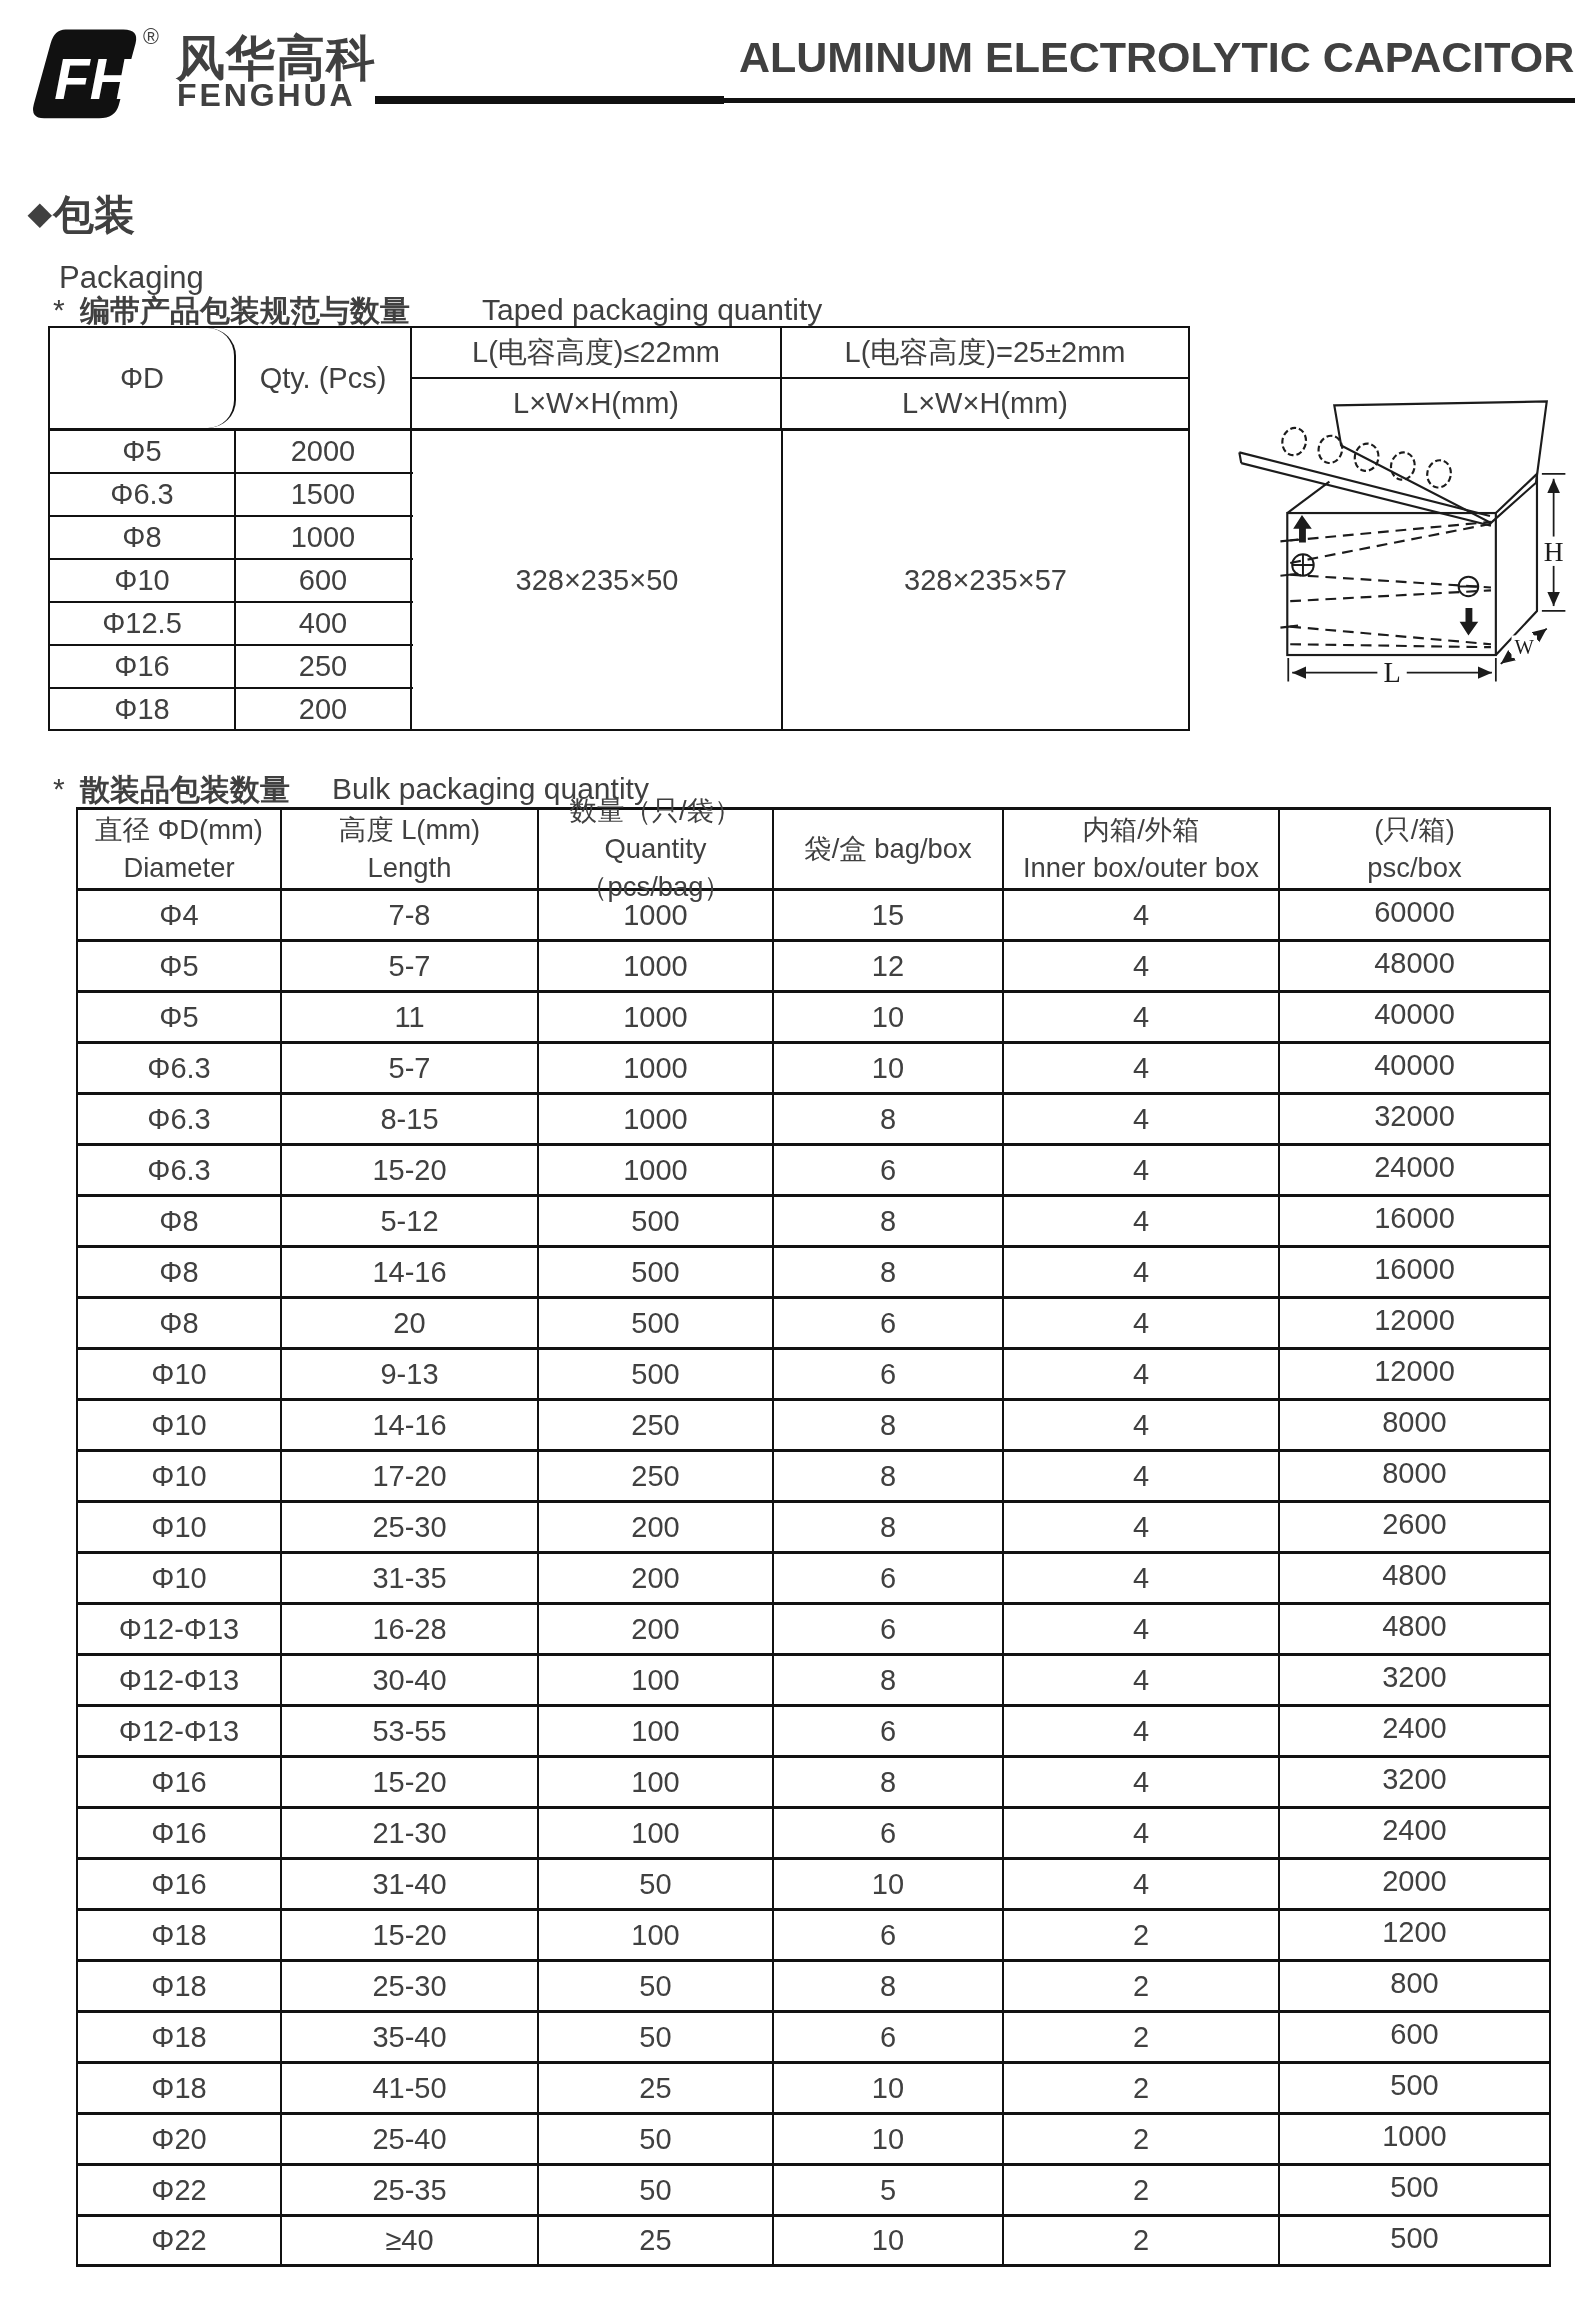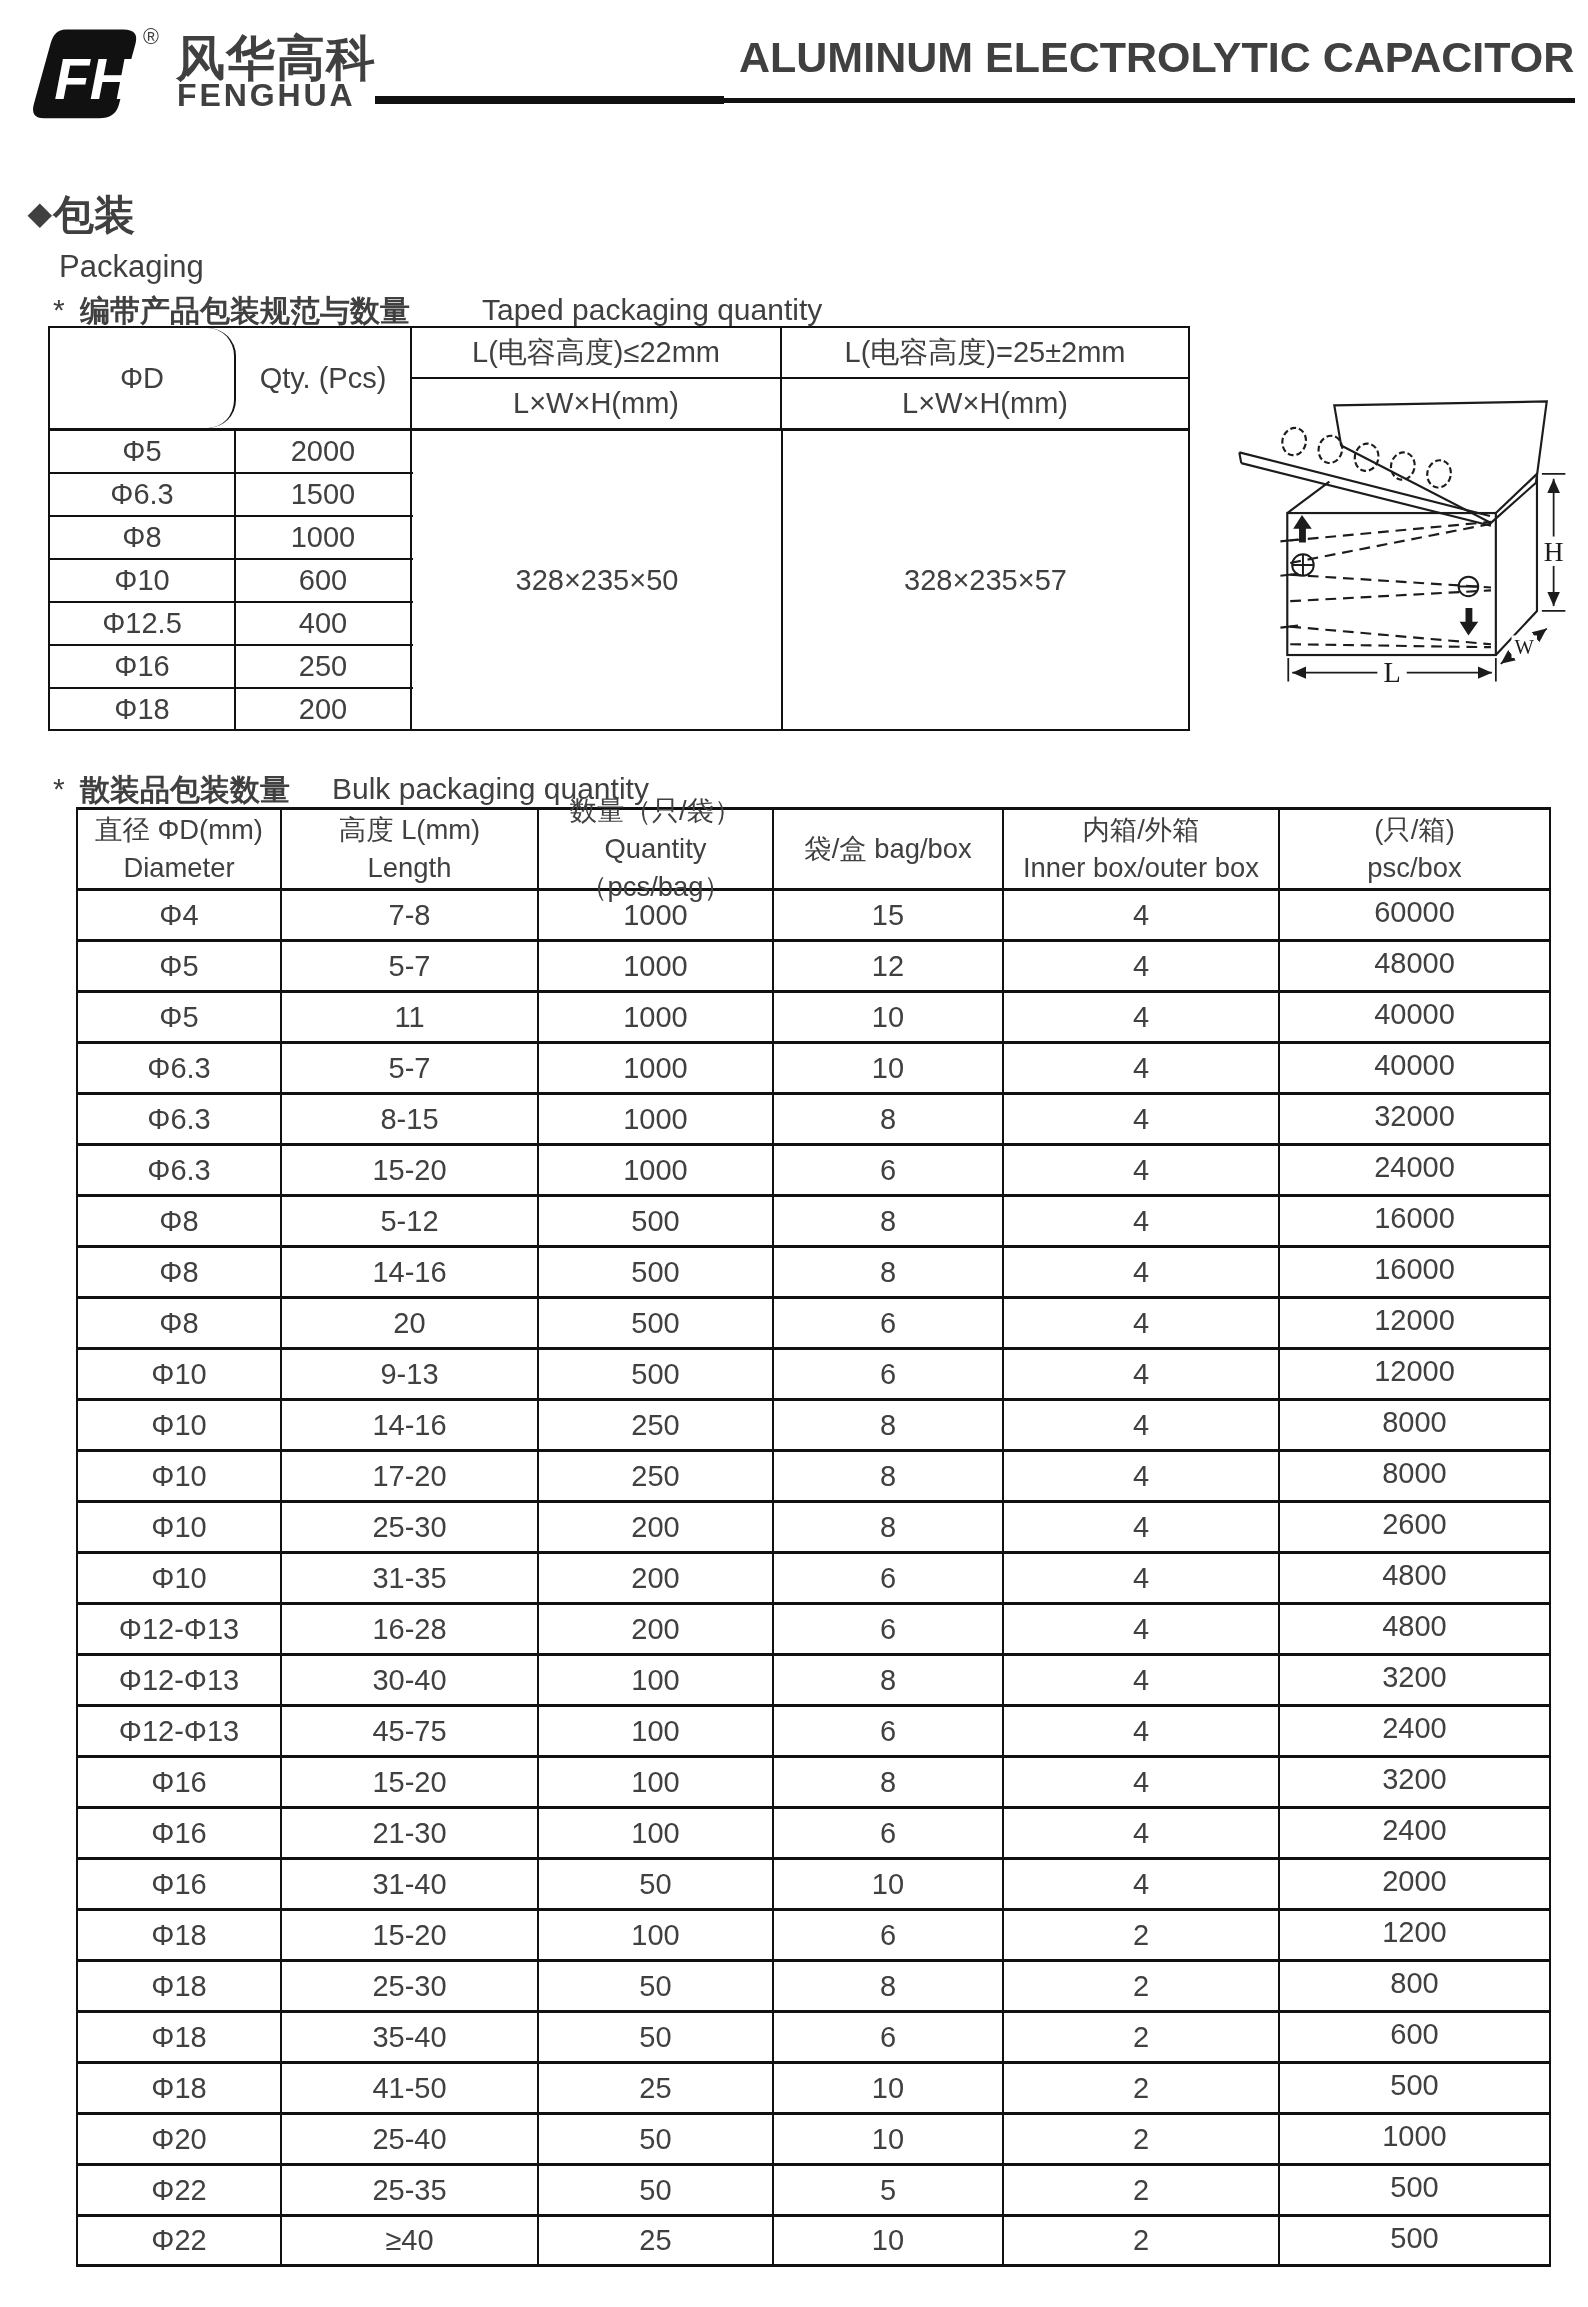--- a/index.html
+++ b/index.html
@@ -13,21 +13,21 @@
   .logo { position: absolute; left: 25.5px; top: 23.5px; }
   .reg { position: absolute; left: 143px; top: 23.5px; font-size: 21.6px; }
   .brand-cn { position: absolute; left: 176px; top: 25.5px; font-size: 49px; font-weight: 700; letter-spacing: 1px; }
   .brand-en { position: absolute; left: 177px; top: 77px; font-size: 32px; font-weight: 700; letter-spacing: 2.9px; }
   .doc-title { position: absolute; top: 33px; right: 14.7px; font-size: 43px; font-weight: 700; white-space: nowrap; }
   .rule-thick { position: absolute; left: 375px; top: 96px; width: 349px; height: 7.8px; background: #111; }
   .rule-thin  { position: absolute; left: 722px; top: 98px; width: 853px; height: 4.9px; background: #111; }
   
   .sec-title { position: absolute; left: 27.4px; top: 188px; font-size: 41px; font-weight: 700; }
   .sec-title .diamond { font-size: 32px; vertical-align: 4.9px; margin-right: 1px; }
-  .sec-sub { position: absolute; left: 59px; top: 249px; font-size: 31px; }
+  .sec-sub { position: absolute; left: 59px; top: 260px; font-size: 31px; }
   .sub-line { position: absolute; left: 0; width: 100%; height: 41px; font-size: 30px; }
   .sub-line .b  { position: absolute; left: 53px; top: 2px; }
   .sub-line .cn { position: absolute; left: 80px; top: 0; font-weight: 600; }
   .sub-line .en { position: absolute; top: 2px; }
   
   .t1 { position: absolute; left: 48px; top: 326px; width: 1142px; border: 2.9px solid #111; font-size: 29px; }
   .t1 .cell { display: flex; align-items: center; justify-content: center; }
   .t1-head { display: flex; height: 103px; border-bottom: 3.9px solid #111; }
   .t1-head .c1 { width: 186px; border-right: 2px solid #111; border-radius: 28px; }
   .t1-head .c2 { width: 176px; border-right: 2.9px solid #111; }
@@ -384,21 +384,21 @@
           <div class="w1">Φ12-Φ13</div>
           <div class="w2">30-40</div>
           <div class="w3">100</div>
           <div class="w4">8</div>
           <div class="w5">4</div>
           <div class="w6">3200</div>
         </div>
 
         <div class="t2-row">
           <div class="w1">Φ12-Φ13</div>
-          <div class="w2">45-75</div>
+          <div class="w2">53-55</div>
           <div class="w3">100</div>
           <div class="w4">6</div>
           <div class="w5">4</div>
           <div class="w6">2400</div>
         </div>
 
         <div class="t2-row">
           <div class="w1">Φ16</div>
           <div class="w2">15-20</div>
           <div class="w3">100</div>

